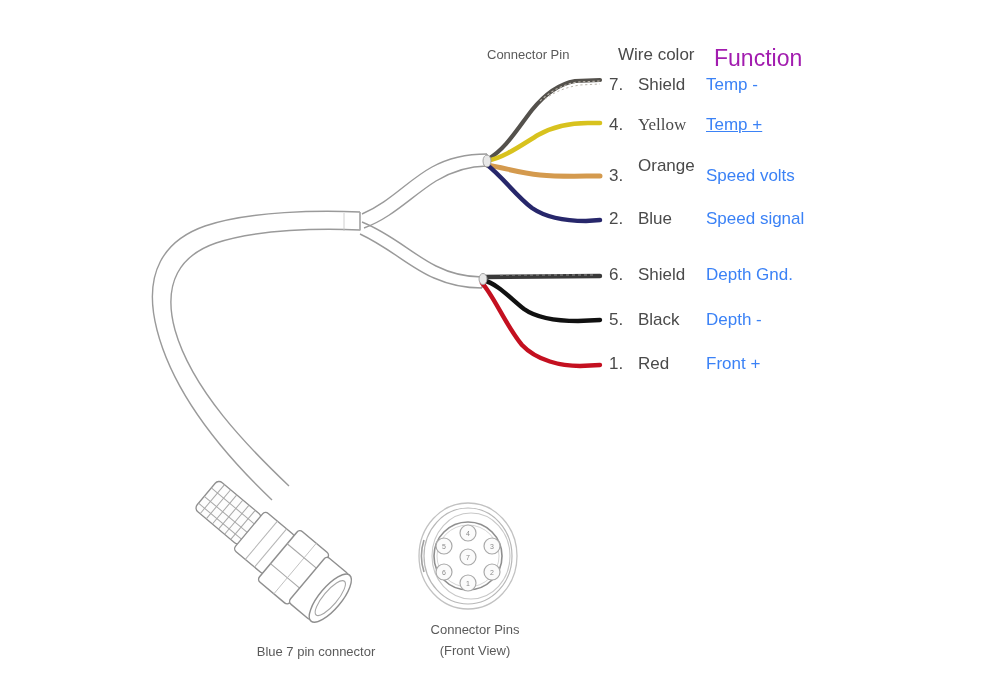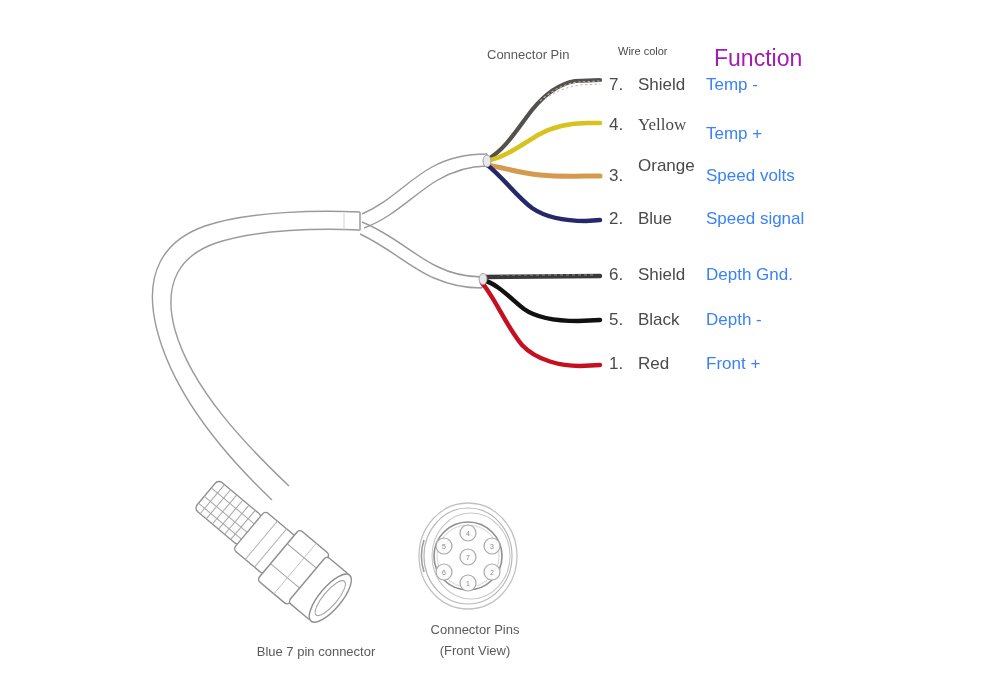--- a/index.html
+++ b/index.html
@@ -40,21 +40,21 @@
   }
   #hdr-connector-pin {
     left: 487px;
     top: 47px;
     font-size: 13px;
     color: #5a5a5a;
   }
   #hdr-wire-color {
     left: 618px;
     top: 45px;
-    font-size: 11px;
+    font-size: 17px;
     color: #4a4a4a;
   }
   #hdr-function {
     left: 714px;
     top: 45px;
     font-size: 23px;
     color: #a21caf;
   }
   .row-pin {
     font-size: 17px;
@@ -274,21 +274,21 @@
   <div class="lbl" id="hdr-connector-pin">Connector Pin</div>
   <div class="lbl" id="hdr-wire-color">Wire color</div>
   <div class="lbl" id="hdr-function">Function</div>
 
   <div id="legend-rows">
       <div class="lbl row-pin" style="top: 75px;">7.</div>
       <div class="lbl row-color" style="top: 75px;">Shield</div>
       <div class="lbl row-func" style="top: 75px;">Temp -</div>
       <div class="lbl row-pin" style="top: 115px;">4.</div>
       <div class="lbl row-color" style="top: 115px; font-family: Liberation Serif, serif;">Yellow</div>
-      <div class="lbl row-func" style="top: 124px;">Temp +</div>
+      <div class="lbl row-func" style="top: 115px; text-decoration: underline;">Temp +</div>
       <div class="lbl row-pin" style="top: 166px;">3.</div>
       <div class="lbl row-color" style="top: 156px;">Orange</div>
       <div class="lbl row-func" style="top: 166px;">Speed volts</div>
       <div class="lbl row-pin" style="top: 209px;">2.</div>
       <div class="lbl row-color" style="top: 209px;">Blue</div>
       <div class="lbl row-func" style="top: 209px;">Speed signal</div>
       <div class="lbl row-pin" style="top: 265px;">6.</div>
       <div class="lbl row-color" style="top: 265px;">Shield</div>
       <div class="lbl row-func" style="top: 265px;">Depth Gnd.</div>
       <div class="lbl row-pin" style="top: 310px;">5.</div>

